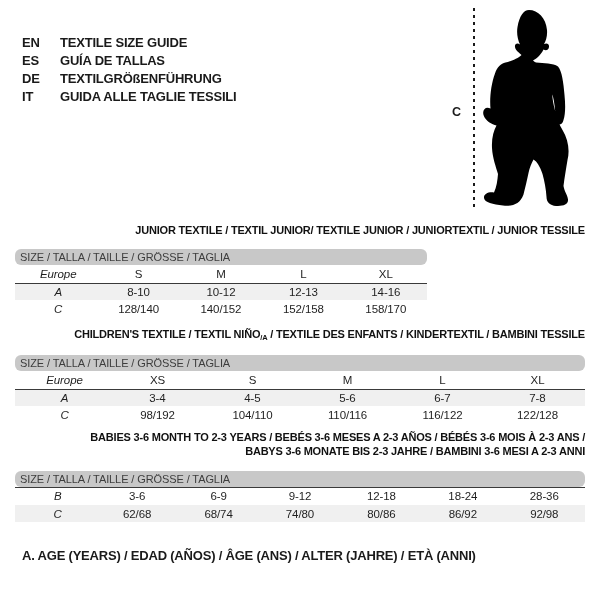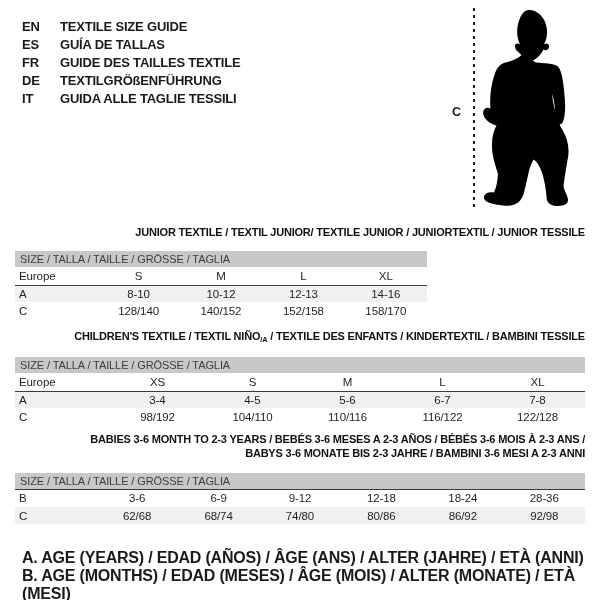--- a/index.html
+++ b/index.html
@@ -7,21 +7,21 @@
   .page {
     position: relative;
     width: 600px; height: 600px;
     background: #ffffff;
     overflow: hidden;
     font-family: "Liberation Sans", sans-serif;
     color: #1a1a1a;
   }
 
   
-  .lang-header { padding: 18px 0 0 22px; }
+  .lang-header { padding: 18px 0 0 22px; margin-top: 16px; }
   .lang-row { line-height: 18px; font-size: 13px; font-weight: bold; letter-spacing: -0.2px; }
   .lang-code { display: inline-block; width: 38px; }
 
   
   .measure-line {
     position: absolute; left: 473px; top: 8px;
     width: 2px; height: 200px;
     background: repeating-linear-gradient(180deg, #1a1a1a 0 3px, transparent 3px 7px);
   }
   .c-label {
@@ -45,49 +45,46 @@
 
   table.size-table { border-collapse: collapse; table-layout: fixed; }
   .t1 { width: 412px; }
   .t2, .t3 { width: 570px; }
   .t1 col.c-label { width: 58px; }
   .t2 col.c-label, .t3 col.c-label { width: 48px; }
 
   th.bar {
     background: #c8c8c8; color: #3d3d3d;
     font-size: 11px; font-weight: normal; text-align: left;
-    height: 16px; padding: 0 0 0 5px; letter-spacing: -0.1px;
+    height: 16px; padding: 0 0 0 5px; letter-spacing: -0.1px; border-radius: 6px;
   }
   .t3 th.bar { border-bottom: 1px solid #3a3a3a; }
   td {
     font-size: 11.5px; height: 18px; text-align: center;
     vertical-align: middle; color: #1f1f1f; letter-spacing: -0.1px;
   }
-  td.lbl { text-align: left; padding-left: 4px; }
+  td.lbl { text-align: center; padding-left: 4px; font-style: italic; }
   tr.row-divider td { border-bottom: 1px solid #3a3a3a; }
   tr.row-shade td { background: #f0f0f0; height: 17px; }
 
   
   .footnotes { margin: 25px 0 0 22px; }
-  .footnote { font-size: 16px; line-height: 18px; font-weight: bold; letter-spacing: -0.2px; }
+  .footnote { font-size: 13px; line-height: 18px; font-weight: bold; letter-spacing: -0.2px; }
 </style>
 </head>
 <body>
 
 <div class="page">
 
   <div class="lang-header">
     <div class="lang-row">
       <span class="lang-code">EN</span><span class="lang-title">TEXTILE SIZE GUIDE</span>
     </div>
     <div class="lang-row">
       <span class="lang-code">ES</span><span class="lang-title">GUÍA DE TALLAS</span>
-    </div>
-    <div class="lang-row">
-      <span class="lang-code">FR</span><span class="lang-title">GUIDE DES TAILLES TEXTILE</span>
     </div>
     <div class="lang-row">
       <span class="lang-code">DE</span><span class="lang-title">TEXTILGRÖßENFÜHRUNG</span>
     </div>
     <div class="lang-row">
       <span class="lang-code">IT</span><span class="lang-title">GUIDA ALLE TAGLIE TESSILI</span>
     </div>
   </div>
 
   <div class="measure-line"></div>
@@ -257,16 +254,15 @@
           <td>80/86</td>
           <td>86/92</td>
           <td>92/98</td>
         </tr>
       </tbody>
     </table>
   </section>
 
   <div class="footnotes">
     <div class="footnote">A. AGE (YEARS) / EDAD (AÑOS) / ÂGE (ANS) / ALTER (JAHRE) / ETÀ (ANNI)</div>
-    <div class="footnote">B. AGE (MONTHS) / EDAD (MESES) / ÂGE (MOIS) / ALTER (MONATE) / ETÀ (MESI)</div>
   </div>
 
 </div>
 
 </body></html>

